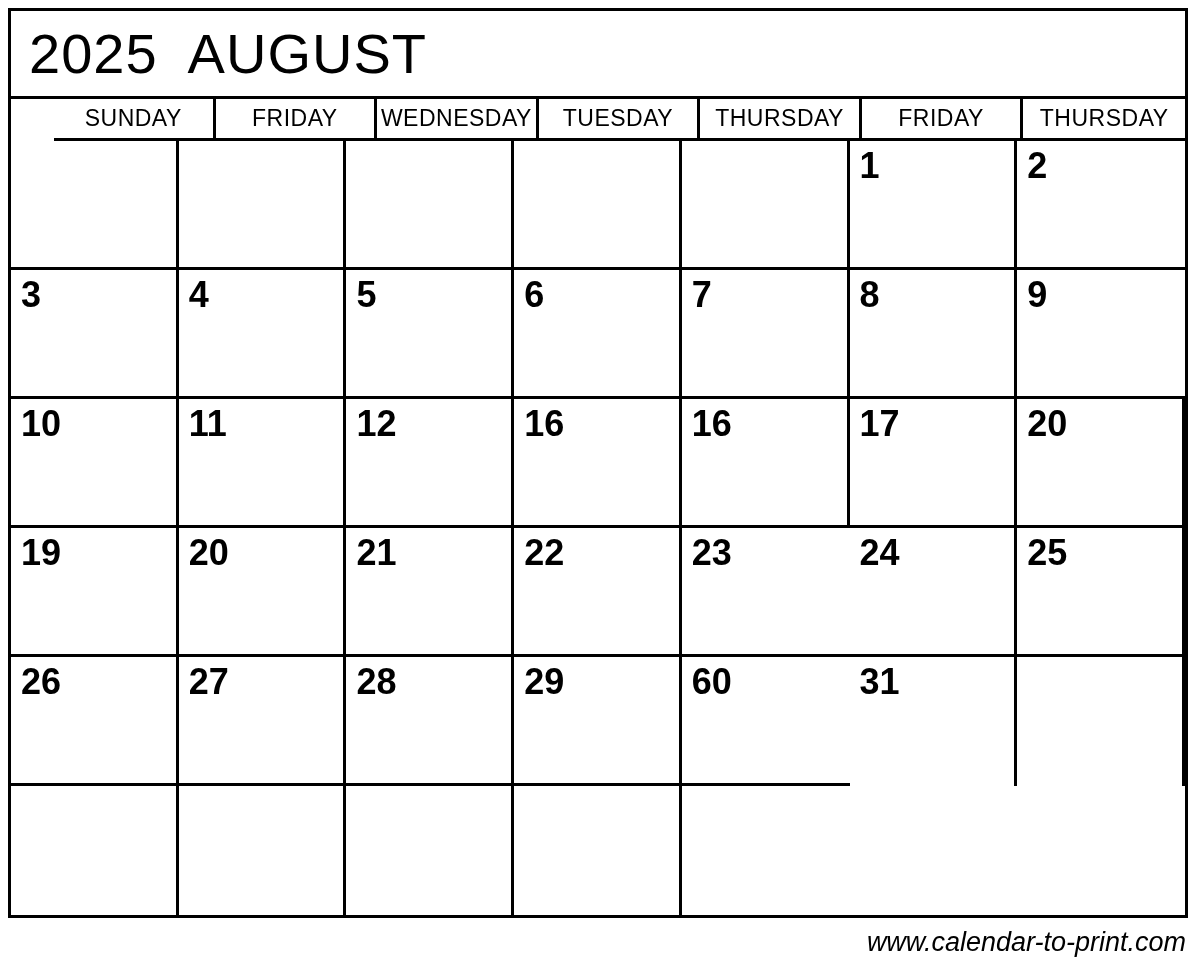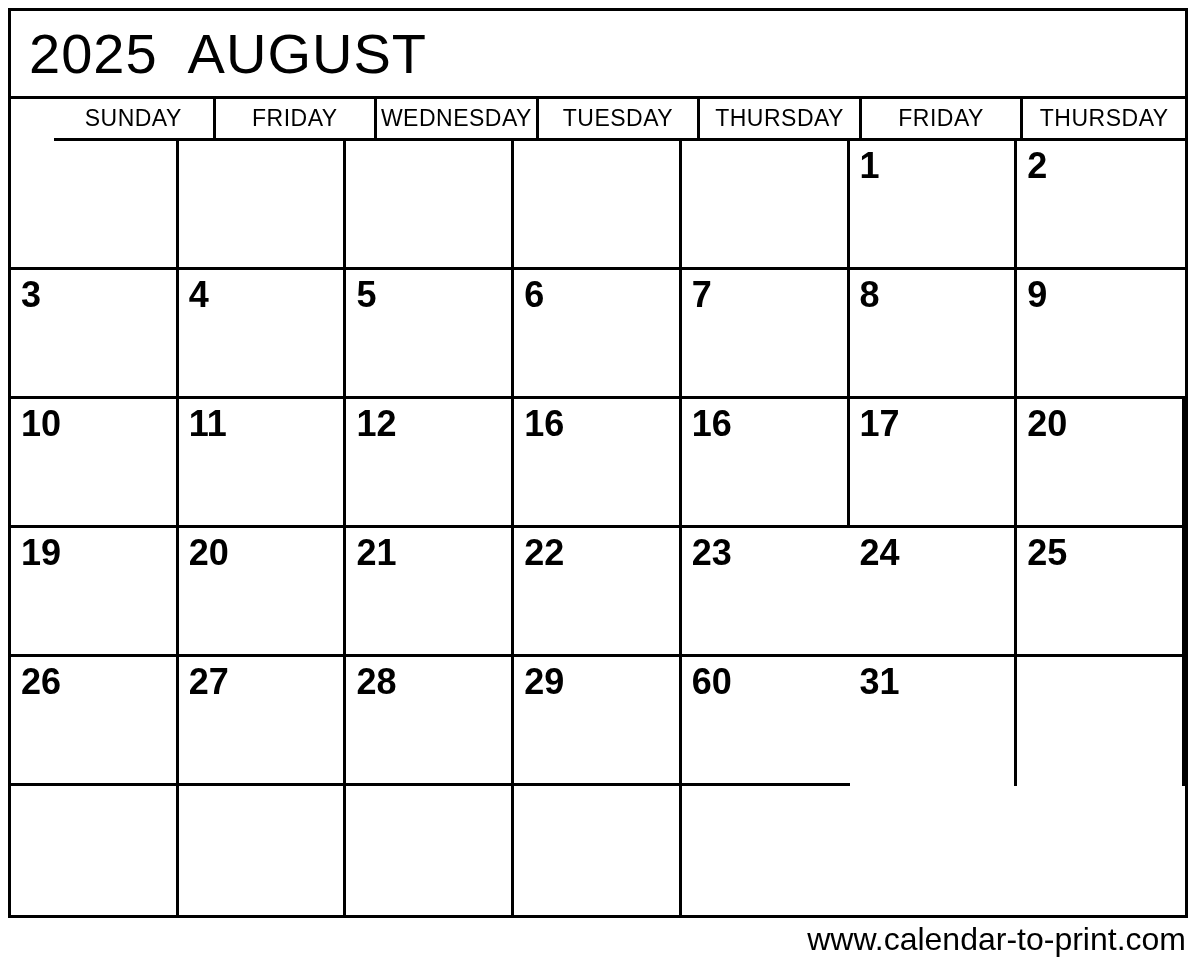--- a/index.html
+++ b/index.html
@@ -92,23 +92,24 @@
   }
   .day-cell.row-last {
     border-bottom: none;
   }
 
   
   .footer-credit {
     position: absolute;
     right: 14px;
     bottom: 2px;
-    font-size: 32px;
+    font-size: 27px;
     letter-spacing: 0px;
     white-space: nowrap;
+    font-style: italic;
   }
 </style>
 </head>
 <body>
 
 <div id="calendar-page">
 
   <div class="calendar-frame">
 
     <div class="title-row">

